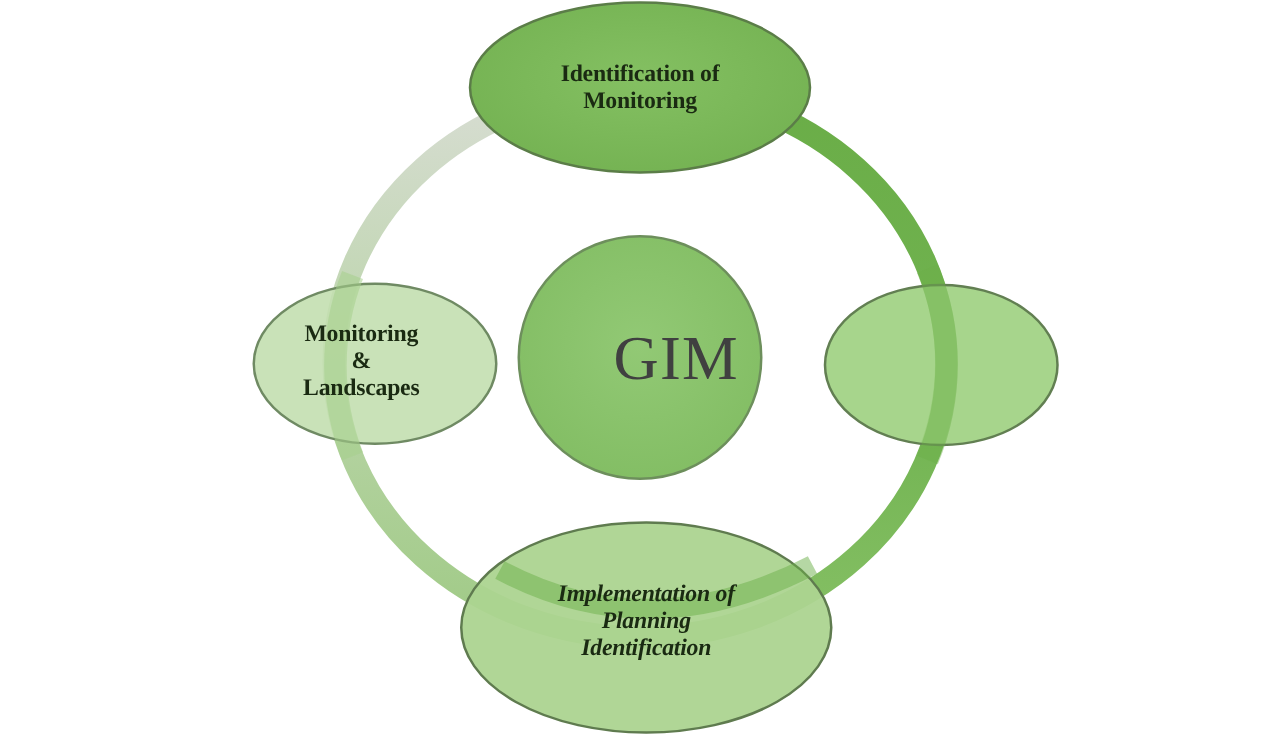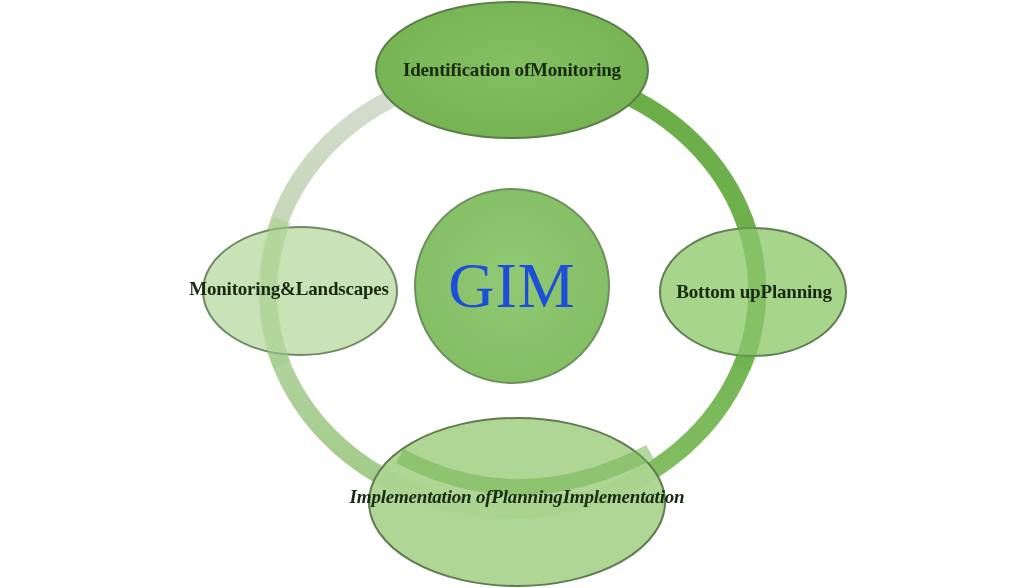--- a/index.html
+++ b/index.html
@@ -22,31 +22,32 @@
       height: 588px;
     }
     .label {
       position: absolute;
       text-align: center;
       font-family: "Liberation Serif", "DejaVu Serif", serif;
       font-weight: bold;
       color: #1a2a12;
       line-height: 1.12;
       display: flex;
-      flex-direction: row;
+      flex-direction: column;
       align-items: center;
       justify-content: center;
       letter-spacing: -0.2px;
     }
     .label span { display: block; white-space: nowrap; }
     .center-label {
       font-weight: normal;
-      font-size: 64px;
-      color: #1d4ed8;
+      font-size: 50px;
+      color: #404040;
       letter-spacing: 1px;
+      padding-left: 29px;
     }
     .node-label { font-size: 19px; }
   </style>
 </head>
 <body>
 
 <div class="stage">
   <svg class="diagram" viewBox="0 0 1024 588" xmlns="http://www.w3.org/2000/svg">
     <defs>
       <linearGradient id="ringGrad" x1="0" y1="0" x2="1" y2="1">
@@ -99,29 +100,25 @@
 
   <div class="label center-label" style="left:415px; top:250px; width:194px; height:72px;">
     <span>GIM</span>
   </div>
 
   <div class="label node-label" style="left:380px; top:40px; width:264px; height:60px;">
     <span>Identification of</span>
     <span>Monitoring</span>
   </div>
 
-  <div class="label node-label" style="left:664px; top:262px; width:180px; height:60px;">
-    <span>Bottom up</span>
-    <span>Planning</span>
-  </div>
 
   <div class="label node-label" style="left:372px; top:452px; width:290px; height:90px;font-style:italic;">
     <span>Implementation of</span>
     <span>Planning</span>
-    <span>Implementation</span>
+    <span>Identification</span>
   </div>
 
   <div class="label node-label" style="left:194px; top:246px; width:190px; height:86px;">
     <span>Monitoring</span>
     <span>&amp;</span>
     <span>Landscapes</span>
   </div>
 </div>
 
 </body></html>

